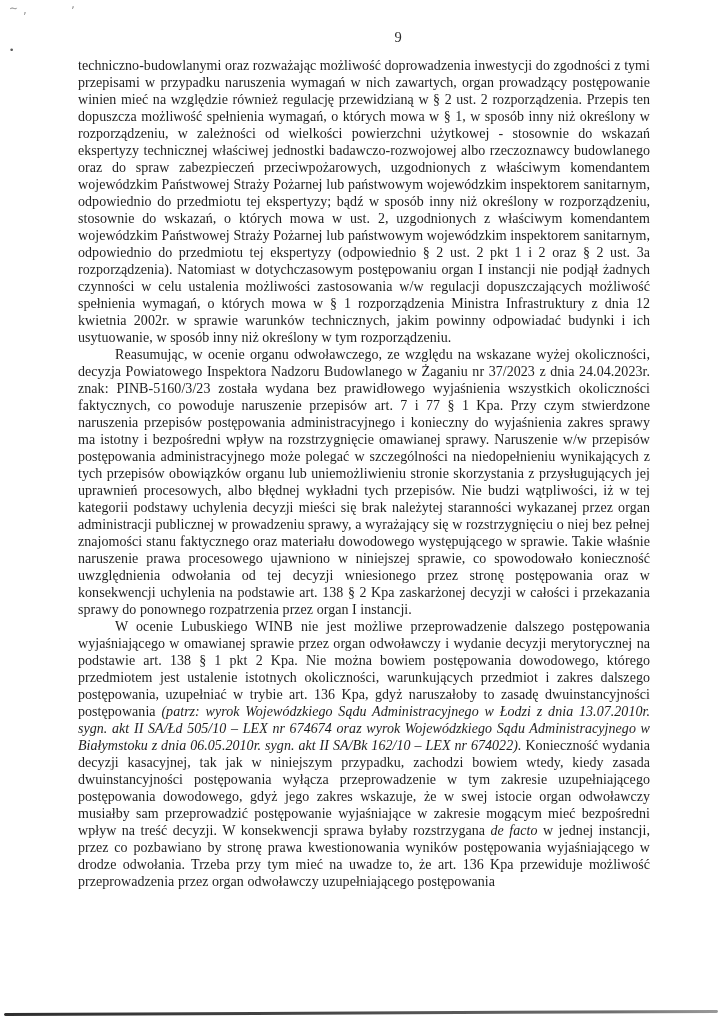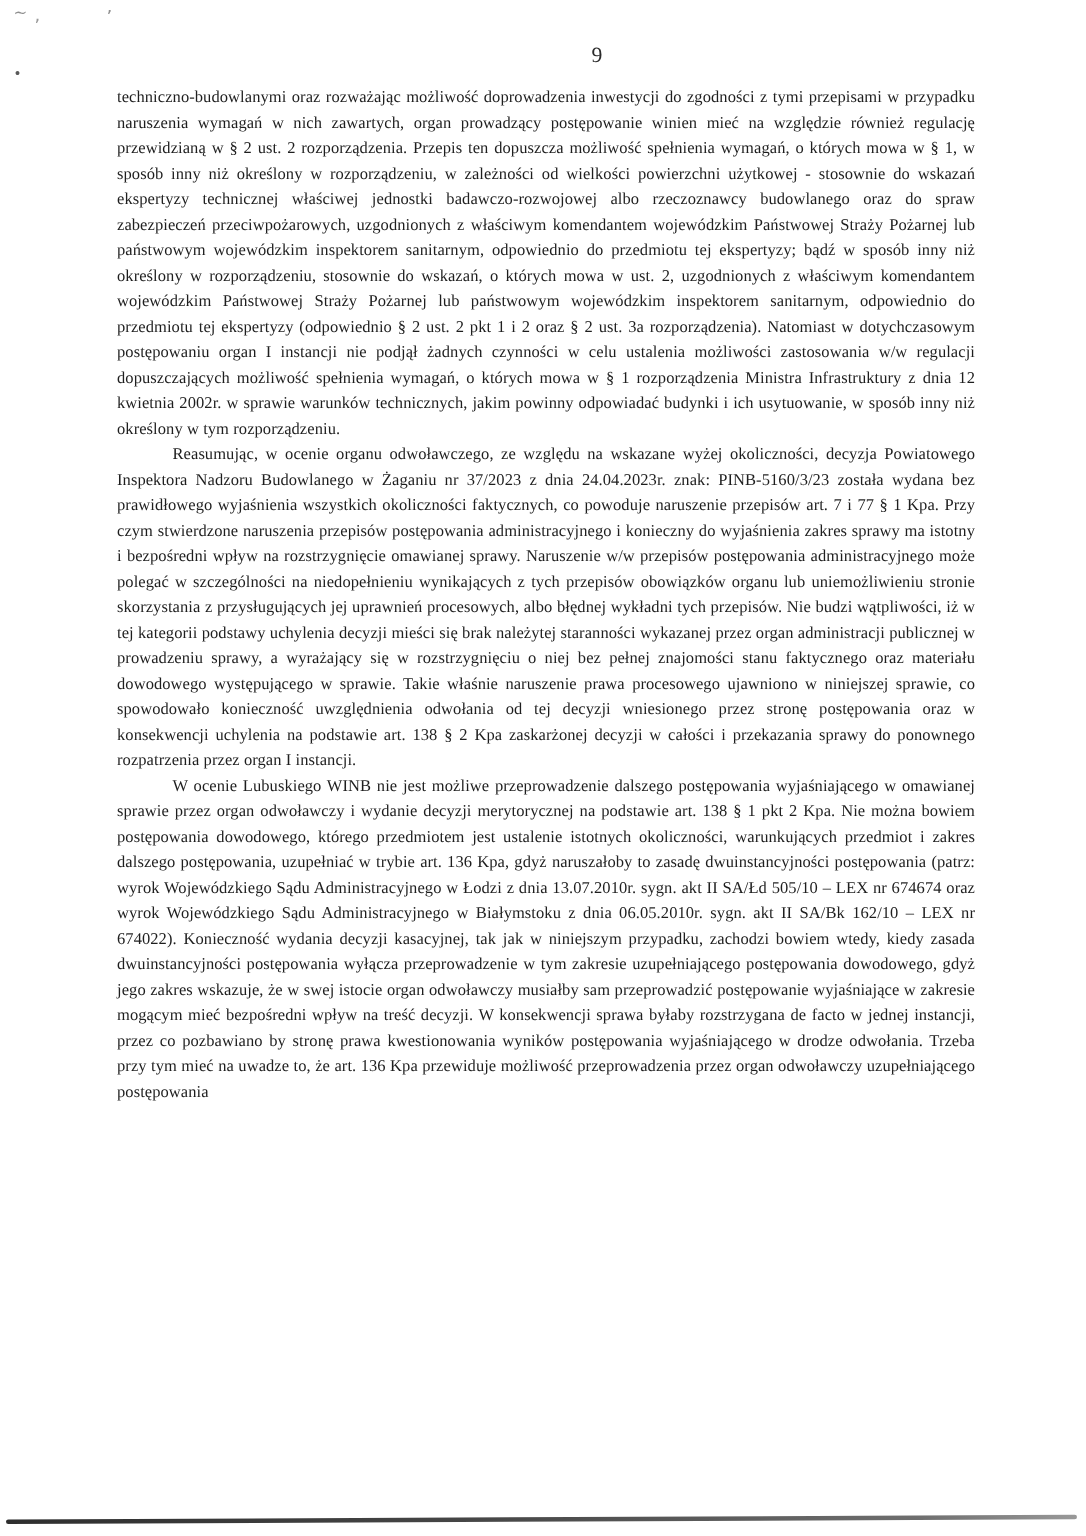--- a/index.html
+++ b/index.html
@@ -21,29 +21,29 @@
   .page-number{
     position:absolute;
     top:29px;left:398px;
     transform:translateX(-50%);
     font-size:14.5px;
     color:#2b2b2b;
   }
   .doc-body{
     position:absolute;
     top:57px;left:78px;width:572px;
-    font-size:11px;
+    font-size:14px;
     line-height:17px;
     text-align:justify;
     color:var(--ink);
     letter-spacing:0.05px;
   }
   .doc-body p{margin:0;}
   .doc-body p.indent{text-indent:37px;}
-  .doc-body .it{}
+  .doc-body .it{font-style:italic;}
   .scan-mark{
     position:absolute;
     color:#8a8a8a;
     font-size:10px;
     line-height:10px;
     font-family:"DejaVu Sans", sans-serif;
   }
   .edge-line{
     position:absolute;
     left:4px;top:1013px;

